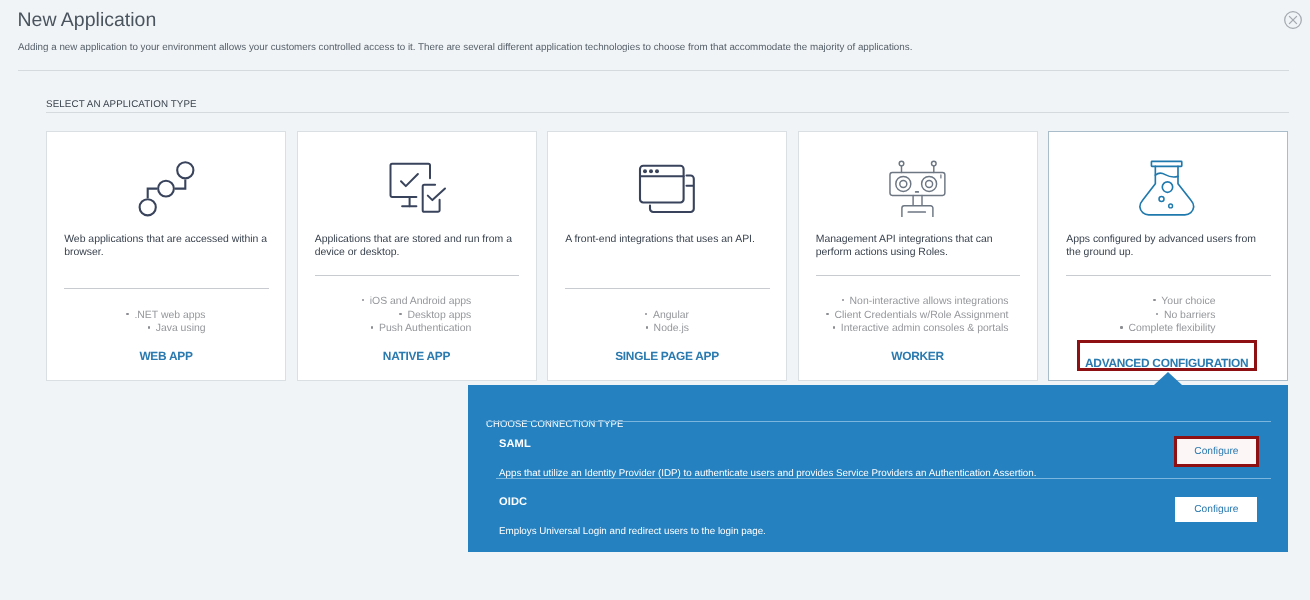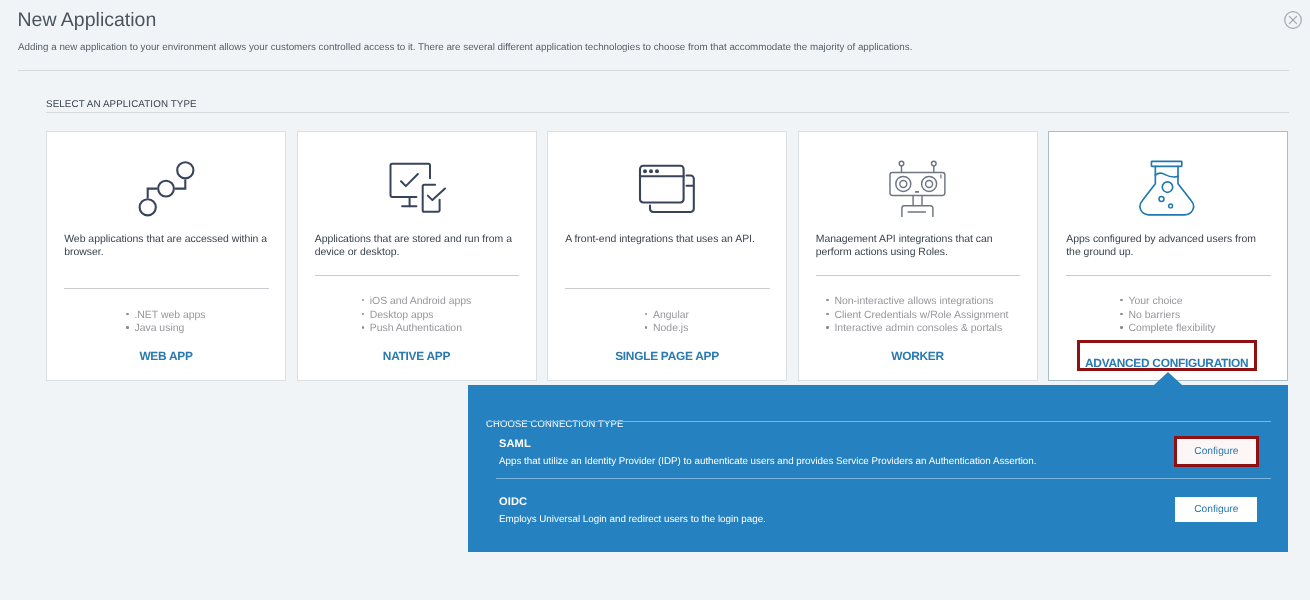--- a/index.html
+++ b/index.html
@@ -12,32 +12,32 @@
   .sec-label{position:absolute;left:46px;top:98.5px;font-size:9.8px;color:#3b454f;letter-spacing:0.1px;}
   .hr2{position:absolute;left:46px;top:112px;width:1243px;height:1px;background:#d5dadf;}
   .cards{position:absolute;left:46px;top:131px;display:flex;gap:10.5px;}
   .card{width:240px;height:250px;background:#fff;border:1px solid #dadfe4;box-sizing:border-box;position:relative;}
   .card.sel{border-color:#a9bcca;}
   .card-icon{position:absolute;left:0;right:0;top:19px;height:68px;display:flex;align-items:flex-start;justify-content:center;}
   .card-desc{position:absolute;left:17.2px;right:15.8px;top:102.2px;font-size:10.45px;color:#39424e;line-height:12.9px;}
   .card-hr{position:absolute;left:17.2px;bottom:104.5px;width:204.7px;height:1px;background:#c8ccd0;}
   .card.b2 .card-hr{bottom:91px;}
   .bullets{position:absolute;left:0;right:0;bottom:44px;text-align:center;font-size:10.45px;color:#95979b;line-height:13.74px;}
-  .bullets .bw{display:inline-block;text-align:left;}
+  .bullets .bw{display:inline-block;text-align:right;}
   .bullets .bt{display:inline-block;width:8px;height:2.1px;vertical-align:2.7px;position:relative;}
   .bullets .bt:after{content:"";position:absolute;left:0;top:0;width:2.2px;height:2.2px;border-radius:50%;background:#8b8d91;}
   .cta{position:absolute;left:0;right:0;bottom:17.5px;text-align:center;font-size:11.9px;font-weight:bold;color:#2a7ab0;letter-spacing:-0.27px;}
   .cta.hl{bottom:8.9px;left:27.9px;right:30.5px;border:3.3px solid #8f1012;box-sizing:border-box;height:31.1px;display:flex;align-items:center;justify-content:center;line-height:1;padding-top:17px;}
   .arrow{position:absolute;left:1154px;top:371.8px;width:0;height:0;border-left:14.5px solid transparent;border-right:14.5px solid transparent;border-bottom:13.8px solid #2581c0;}
   .panel{position:absolute;left:468px;top:385px;width:820px;height:167px;background:#2581c0;}
   .panel-label{position:absolute;left:18px;top:34px;font-size:9.45px;color:#fff;letter-spacing:0.15px;}
   .panel-hr{position:absolute;left:18px;top:36px;width:785px;height:1px;background:#7cb5dd;}
   .row{position:absolute;left:31px;width:758.2px;}
   .row-title{font-size:11.1px;font-weight:bold;color:#fff;letter-spacing:0.1px;}
-  .row-desc{font-size:9.8px;color:#fff;margin-top:6px;}
+  .row-desc{font-size:9.8px;color:#fff;margin-top:18px;}
   .row-hr{position:absolute;left:28px;top:92.9px;width:775px;height:1px;background:#7cb5dd;}
   .conf-btn{position:absolute;right:0;top:1px;width:81.8px;height:25.5px;background:#fdf6f6;color:#2a7ab0;font-size:10.2px;display:flex;align-items:center;justify-content:center;box-sizing:border-box;}
   .conf-btn2{background:#fff;top:0.6px;width:81.8px;height:25.5px;}
   .hlbox{position:absolute;right:-1.5px;top:-2.2px;width:84.5px;height:31.3px;border:3.3px solid #8f1012;box-sizing:border-box;}
   .hlbox .conf-btn{right:0;top:0;left:0;width:auto;height:100%;position:absolute;}
 </style>
 </head>
 <body>
 
 <div class="page">

